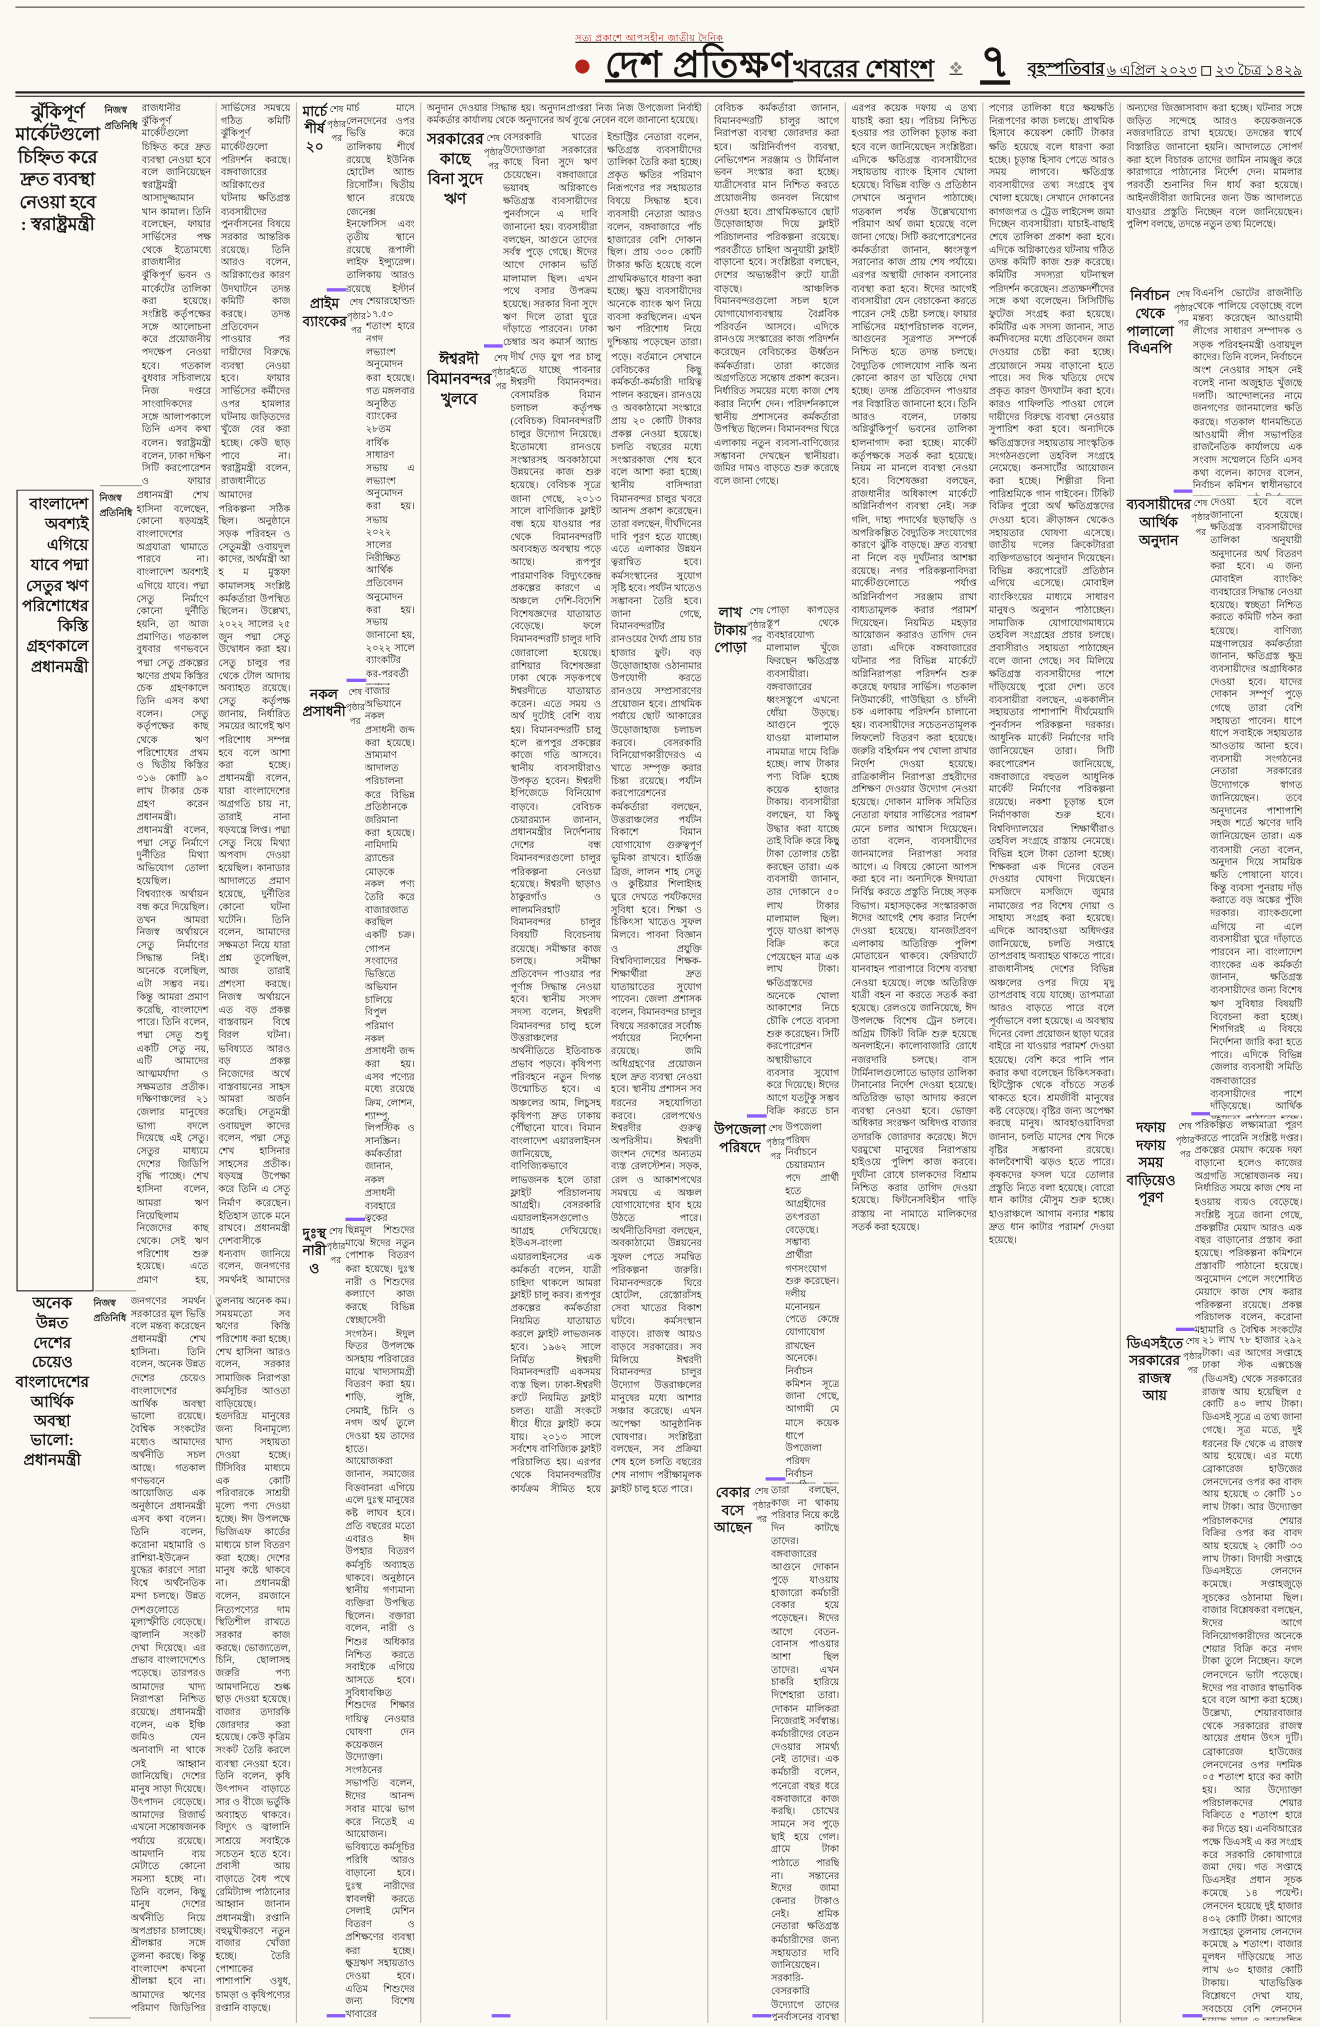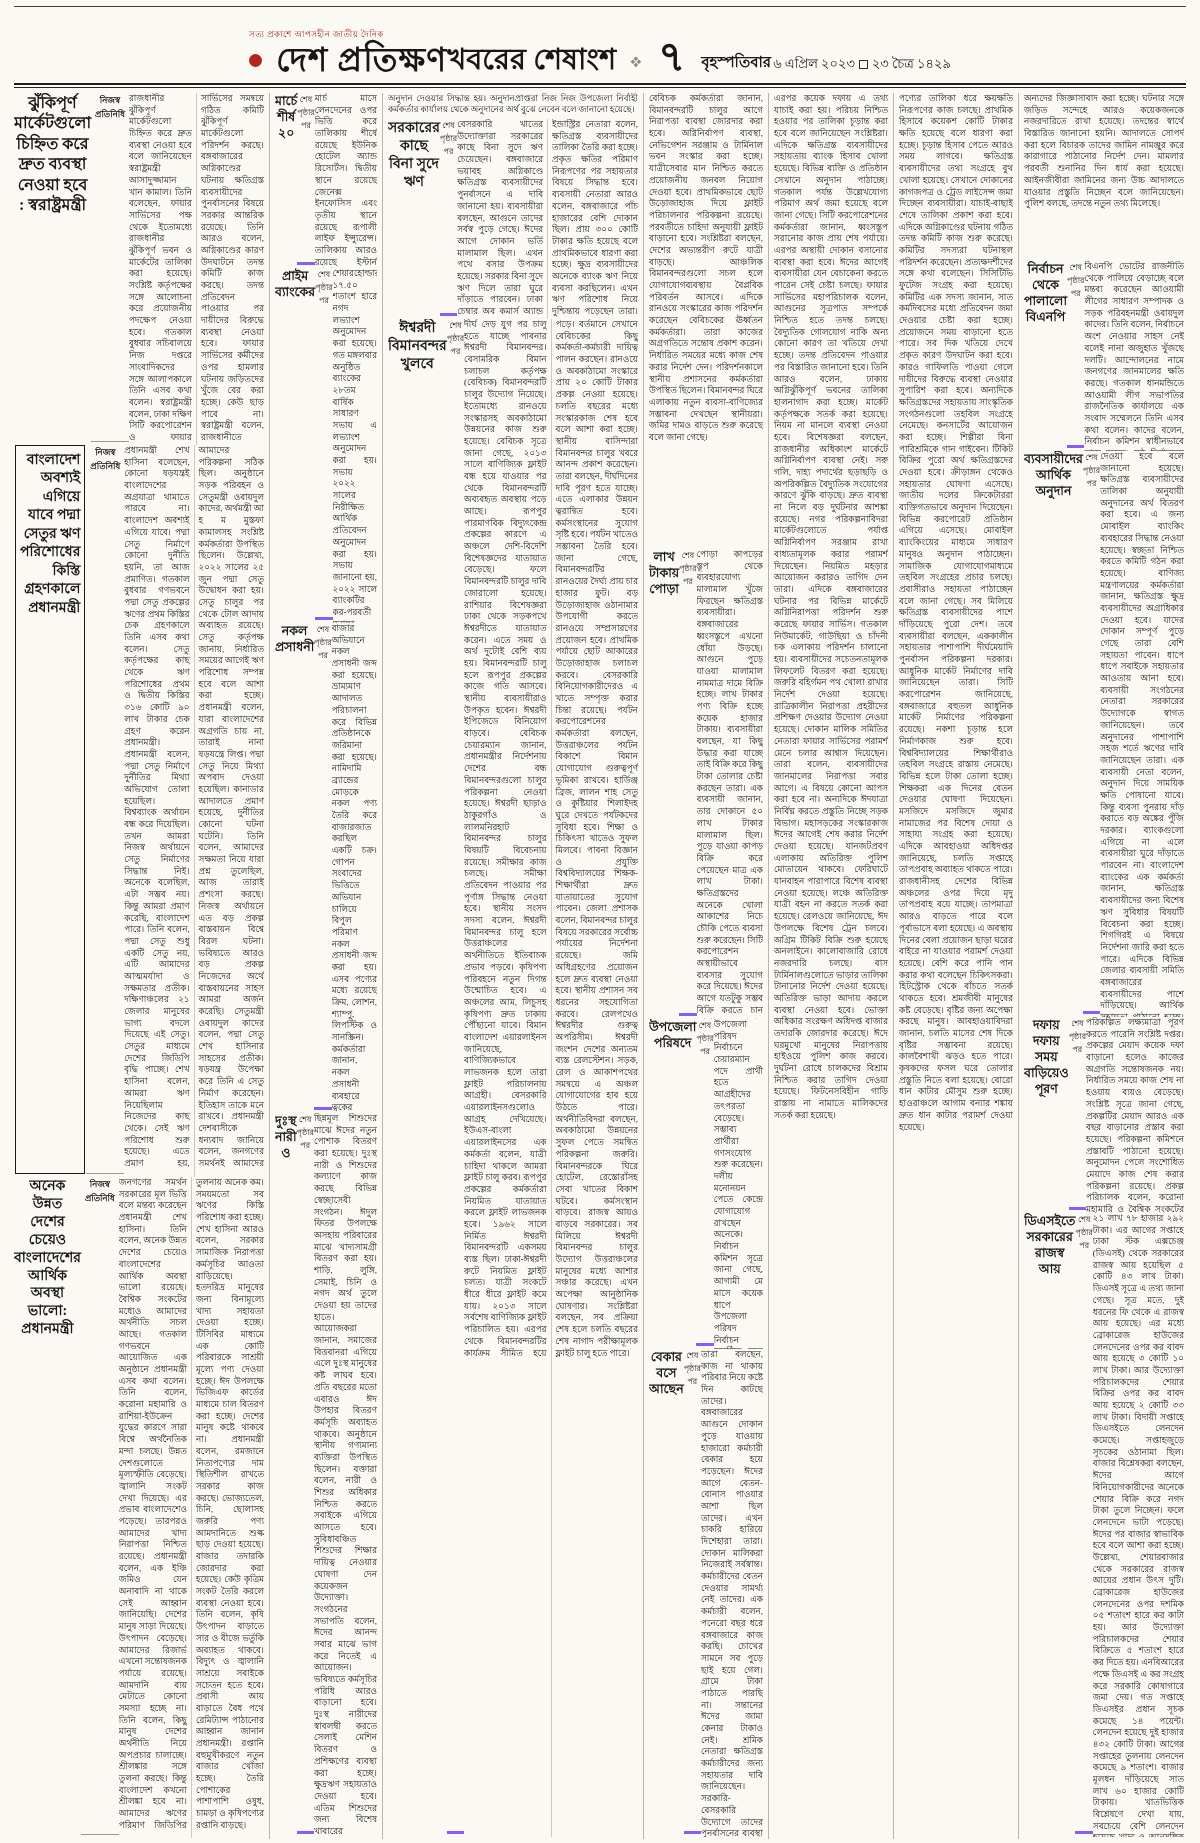--- a/index.html
+++ b/index.html
@@ -4,28 +4,28 @@
 <style>
   html,body{margin:0;padding:0;}
   body{
     width:1200px;height:1843px;overflow:hidden;
     background:#faf9f4;color:#181715;
     font-family:"Liberation Serif","DejaVu Serif",serif;
   }
   .page{width:1200px;height:1843px;box-sizing:border-box;padding:6px 14px 8px;position:relative;}
   .top-rule{border-top:1px solid #44403a;margin-bottom:2px;}
   
-  .mast-row{display:flex;align-items:flex-end;justify-content:center;height:66px;padding:2px 2px 4px;}
+  .mast-row{display:flex;align-items:flex-end;justify-content:flex-end;height:66px;padding:2px 2px 4px;text-decoration:underline;}
   .mast-left{display:flex;flex-direction:column;gap:2px;}
   .tagline{font-size:8.5px;color:#a8281f;letter-spacing:.5px;}
   .mast-name-wrap{display:flex;align-items:center;gap:14px;}
   .mast-flag{width:13px;height:13px;border-radius:50%;background:#b4251b;flex:0 0 auto;}
   .mast-name{font-size:33px;font-weight:bold;letter-spacing:1px;line-height:1;}
   .mast-right{display:flex;align-items:flex-end;gap:14px;}
-  .section-title{font-size:29px;font-weight:bold;line-height:1;padding-bottom:3px;margin-top:44px;}
+  .section-title{font-size:22px;font-weight:bold;line-height:1;padding-bottom:3px;margin-top:44px;}
   .ornament{font-size:15px;color:#8d897f;padding-bottom:6px;}
   .page-num{font-size:42px;font-weight:bold;line-height:.9;padding:0 2px;}
   .date-block{display:flex;flex-direction:row;align-items:flex-end;gap:2px;padding-bottom:2px;}
   .weekday{font-size:15px;font-weight:bold;}
   .date-line{font-size:13px;display:flex;align-items:center;gap:4px;}
   .sq{width:7px;height:7px;border:1px solid #33302b;display:inline-block;}
   .double-rule{border-top:2px solid #22201c;border-bottom:1px solid #22201c;height:2px;margin-top:2px;}
   
   .columns{display:flex;height:1746px;overflow:hidden;padding-top:5px;}
   .vr{flex:0 0 1px;background:#b9b5a9;margin:0 5px;}
@@ -35,21 +35,21 @@
   .w-mid{flex:0 0 250px;}
   .w-n{flex:0 0 114px;}
   .w-right{flex:0 0 160px;}
   
   .block{display:flex;flex-direction:row;overflow:hidden;box-sizing:border-box;}
   .hl{font-weight:bold;text-align:center;margin:0 0 2px;line-height:1.28;}
   .hl-lg{font-size:16px;}
   .hl-md{font-size:14px;}
   .hl-sm{font-size:12.5px;}
   .boxhead{border:1.5px solid #1c1a17;padding:5px 4px;margin:0 1px 3px;text-align:right;font-weight:bold;font-size:14px;line-height:1.32;}
-  .byline{text-align:center;font-size:8.5px;font-weight:bold;border-bottom:1px solid #9d998e;padding:1px 4px 3px;margin-bottom:3px;}
+  .byline{text-align:left;font-size:8.5px;font-weight:bold;border-bottom:1px solid #9d998e;padding:1px 4px 3px;margin-bottom:3px;}
   .cont{text-align:center;font-size:8px;border-bottom:3px solid #8b5cf6;padding:0 0 2px;margin-bottom:3px;}
   .body{flex:1 1 auto;overflow:hidden;font-size:8.8px;line-height:1.33;text-align:justify;}
   .cols2{column-count:2;column-gap:9px;column-rule:1px solid #ccc8bc;}
   .note{font-size:8.6px;line-height:1.3;text-align:justify;overflow:hidden;}
   
   .hA1{height:352px}.hA2{height:732px}.hA3{height:661px}
   .hB1{height:175px}.hB2{height:355px}.hB3{height:490px}.hB4{height:724px}
   .hN {height:26px}.hM1{height:200px}.hM2{height:1518px}
   .hC1{height:456px}.hC2{height:470px}.hC3{height:330px}.hC4{height:488px}
   .hFull{height:1746px}

